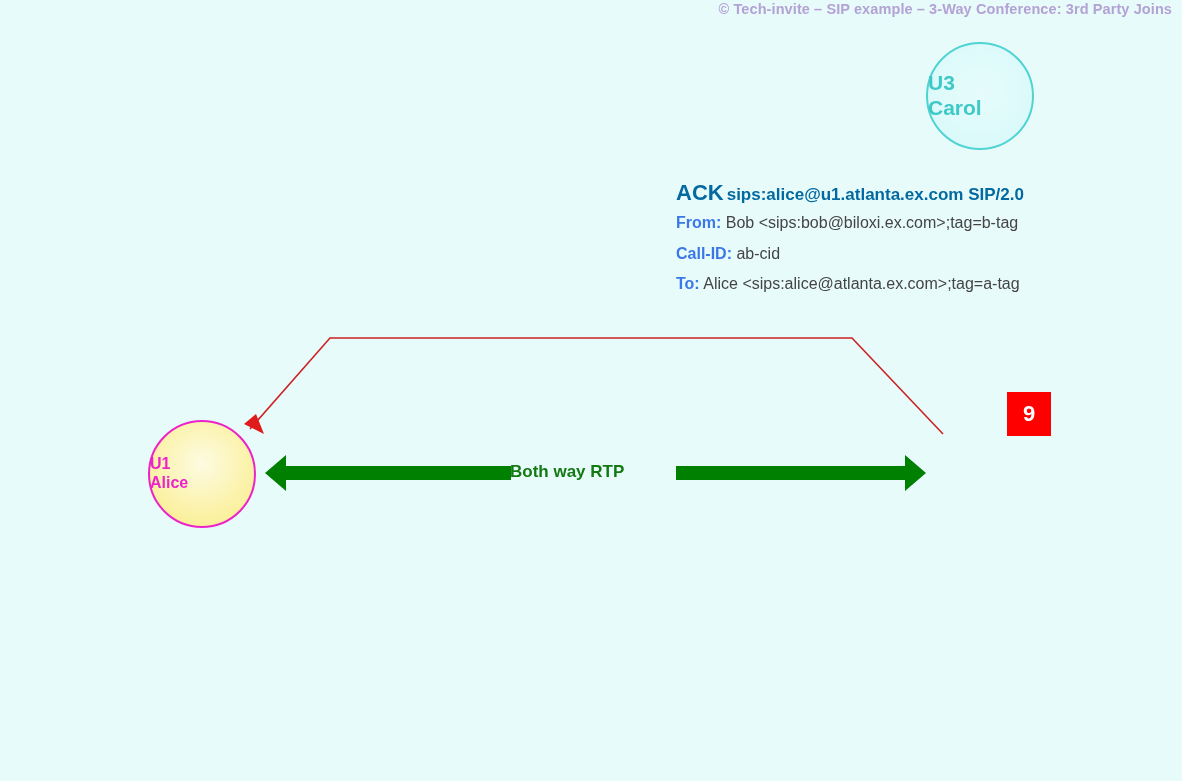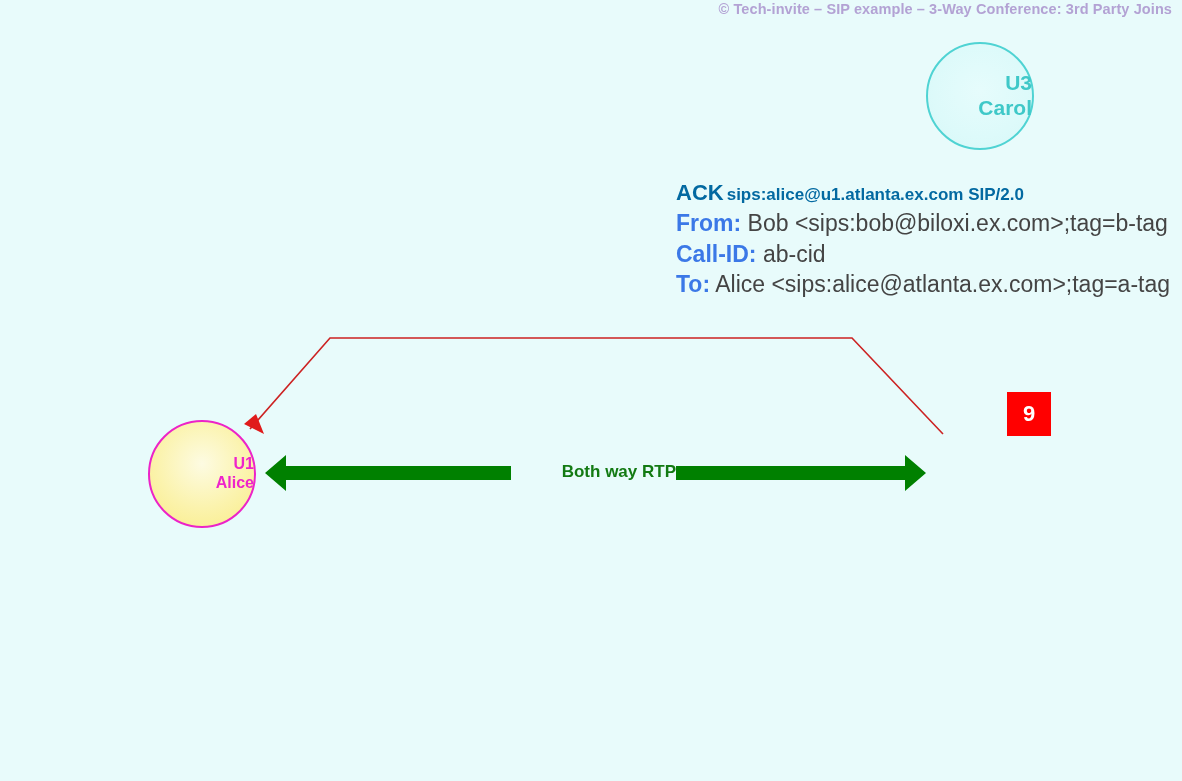--- a/index.html
+++ b/index.html
@@ -32,21 +32,21 @@
     letter-spacing: 0.1px;
   }
   #header .line2 { display: block; }
 
   
   .actor {
     position: absolute;
     border-radius: 50%;
     display: flex;
     flex-direction: column;
-    align-items: flex-end;
+    align-items: flex-start;
     justify-content: center;
     font-weight: bold;
     line-height: 1.18;
     box-sizing: border-box;
   }
   .actor .id, .actor .nm { display: block; }
 
   #actor-carol {
     left: 926px;
     top: 42px;
@@ -107,21 +107,21 @@
     color: #0369a1;
     line-height: 26px;
     white-space: nowrap;
   }
   #sip-request-line .method {
     font-size: 22px;
     font-weight: bold;
     margin-right: 3px;
   }
   .sip-hdr {
-    font-size: 23px;
+    font-size: 16px;
     color: #444444;
     line-height: 30.5px;
     white-space: nowrap;
   }
   .sip-hdr .hname {
     color: #3b78e7;
     font-weight: bold;
   }
   .sip-hdr .hval { font-weight: normal; }
 
@@ -137,21 +137,21 @@
 
   
   .rtp-arrow { position: absolute; }
   #rtp-arrow-left  { left: 265px; top: 452px; }
   #rtp-arrow-right { left: 676px; top: 452px; }
   #rtp-label {
     position: absolute;
     left: 510px;
     top: 462px;
     width: 166px;
-    text-align: right;
+    text-align: left;
     color: #137a13;
     font-size: 17px;
     font-weight: bold;
   }
 </style>
 </head>
 <body>
 
 <div id="stage">
 

